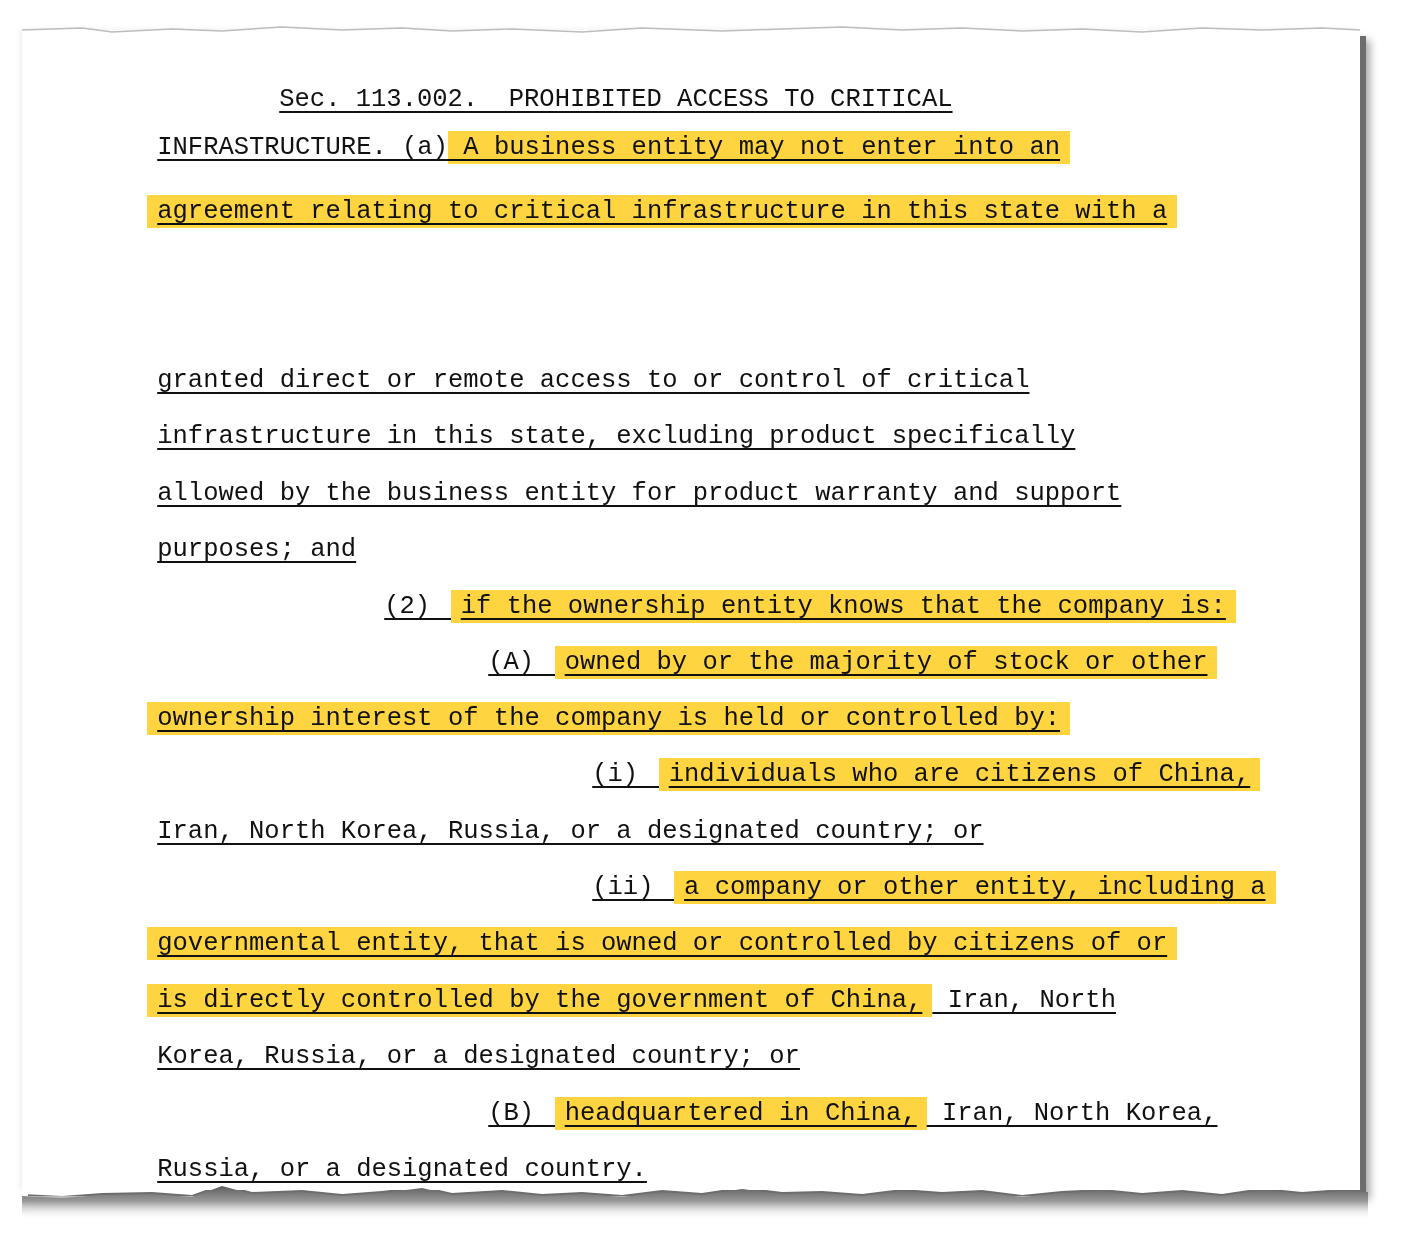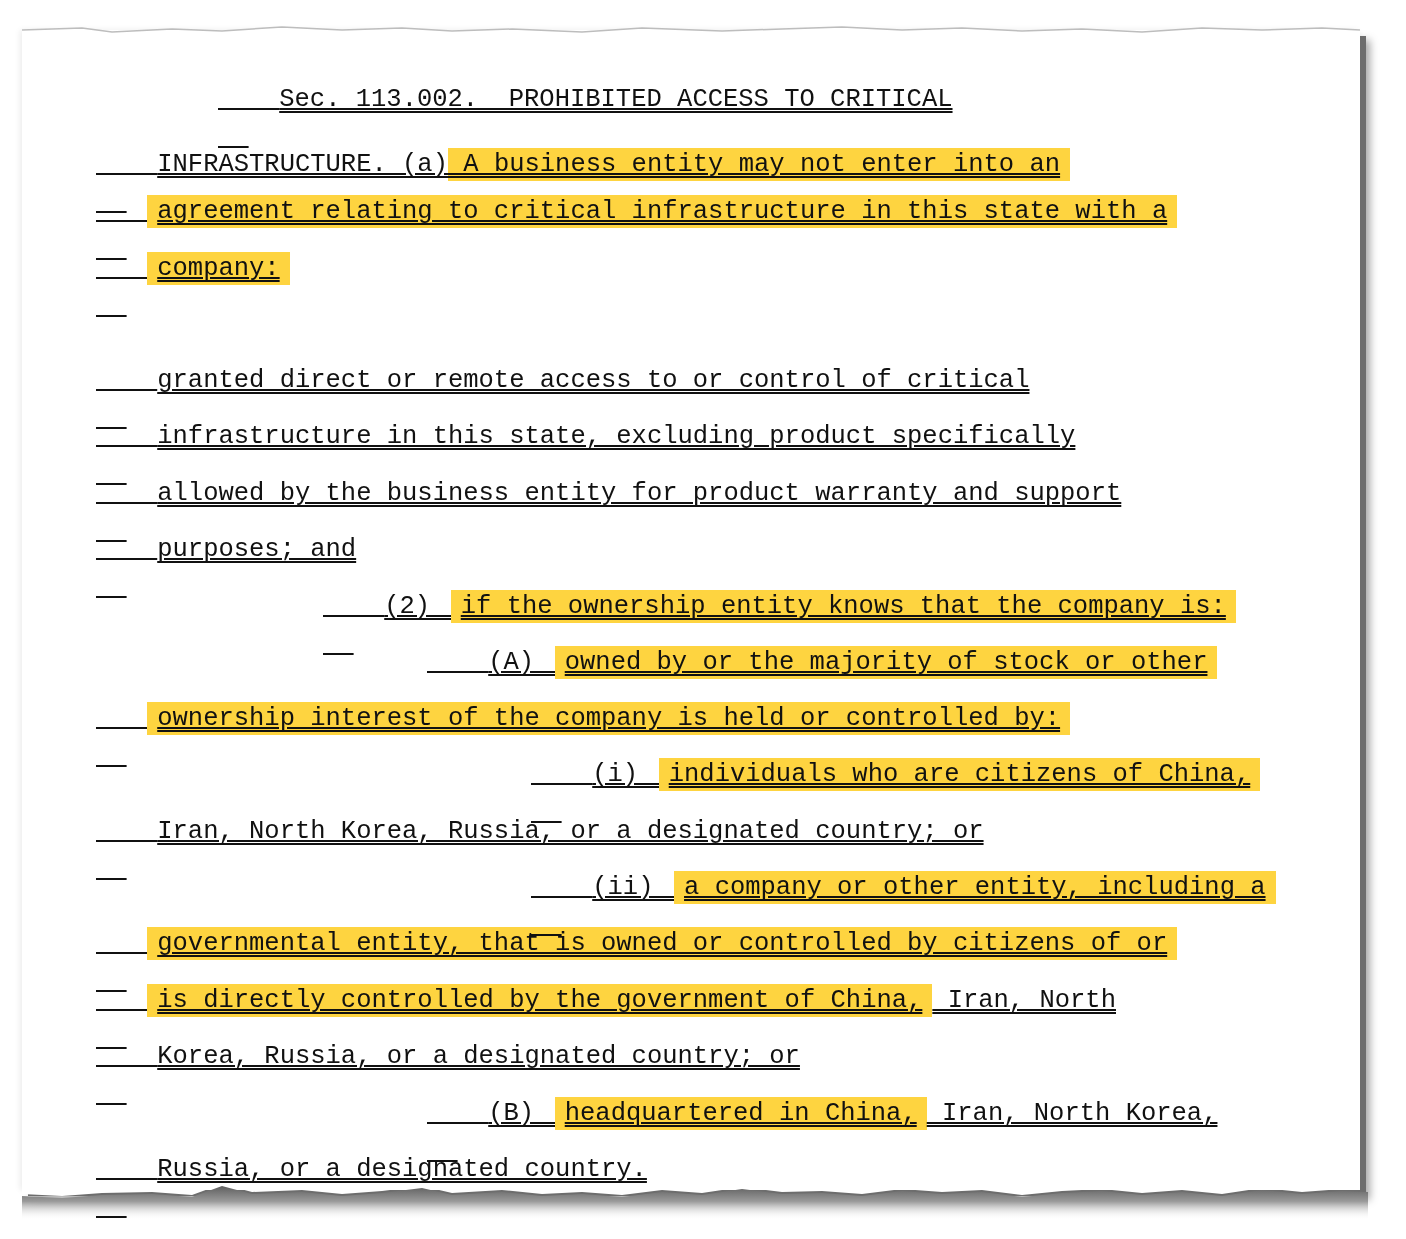--- a/index.html
+++ b/index.html
@@ -40,21 +40,20 @@
     height: 1239px;
     font-family: "Liberation Mono", "DejaVu Sans Mono", monospace;
     font-size: 25.5px;
     color: #111111;
   }
   .line {
     position: absolute;
     white-space: pre;
     height: 38px;
     line-height: 38px;
-    text-decoration: underline;
   }
   .u {
     text-decoration: underline;
     text-decoration-thickness: 2px;
     text-underline-offset: 5px;
   }
   .hl {
     background: #fed440;
     padding: 2px 10px 2px 10px;
     margin-left: -10px;
@@ -81,31 +80,28 @@
     <path d="M0,20 L40,22 L80,19 L130,18 L170,21 L200,10 L230,18 L280,16 L320,20 L360,17 L400,12 L430,19 L480,16 L520,20 L560,18 L600,21 L640,16 L680,19 L720,13 L760,18 L800,17 L840,20 L880,15 L920,18 L960,16 L1000,21 L1040,17 L1080,15 L1120,19 L1160,16 L1200,20 L1240,14 L1280,18 L1320,15 L1346,16 L1346,44 L0,44 Z" fill="url(#sh)"></path>
     <path d="M0,0 L1338,0 L1338,14 L1320,13 L1280,16 L1240,12 L1200,18 L1160,14 L1120,17 L1080,13 L1040,15 L1000,19 L960,14 L920,16 L880,13 L840,18 L800,15 L760,16 L720,11 L680,17 L640,14 L600,19 L560,16 L520,18 L480,14 L430,17 L400,10 L360,15 L320,18 L280,14 L230,16 L200,8 L170,19 L130,16 L80,17 L40,20 L0,18 Z" fill="#ffffff"></path>
   </svg>
 </div>
 
 <div class="doc">
   <div class="line" style="left:218px; top:43px;">
     <span class="u">Sec. 113.002.  PROHIBITED ACCESS TO CRITICAL</span>
   </div>
 
-  <div class="line" style="left:96px; top:108px;">
+  <div class="line" style="left:96px; top:91px;">
     <span class="u">INFRASTRUCTURE. (a)</span><span class="u hl" style="margin-left:0; padding-left:0;"> A business entity may not enter into an</span>
   </div>
 
   <div class="line" style="left:96px; top:155px;">
     <span class="u hl">agreement relating to critical infrastructure in this state with a</span>
   </div>
 
-  <div class="line" style="left:96px; top:212px;">
-    <span class="u hl">company:</span>
-  </div>
 
 
   <div class="line" style="left:96px; top:324px;">
     <span class="u">granted direct or remote access to or control of critical</span>
   </div>
 
   <div class="line" style="left:96px; top:380px;">
     <span class="u">infrastructure in this state, excluding product specifically</span>
   </div>
 

